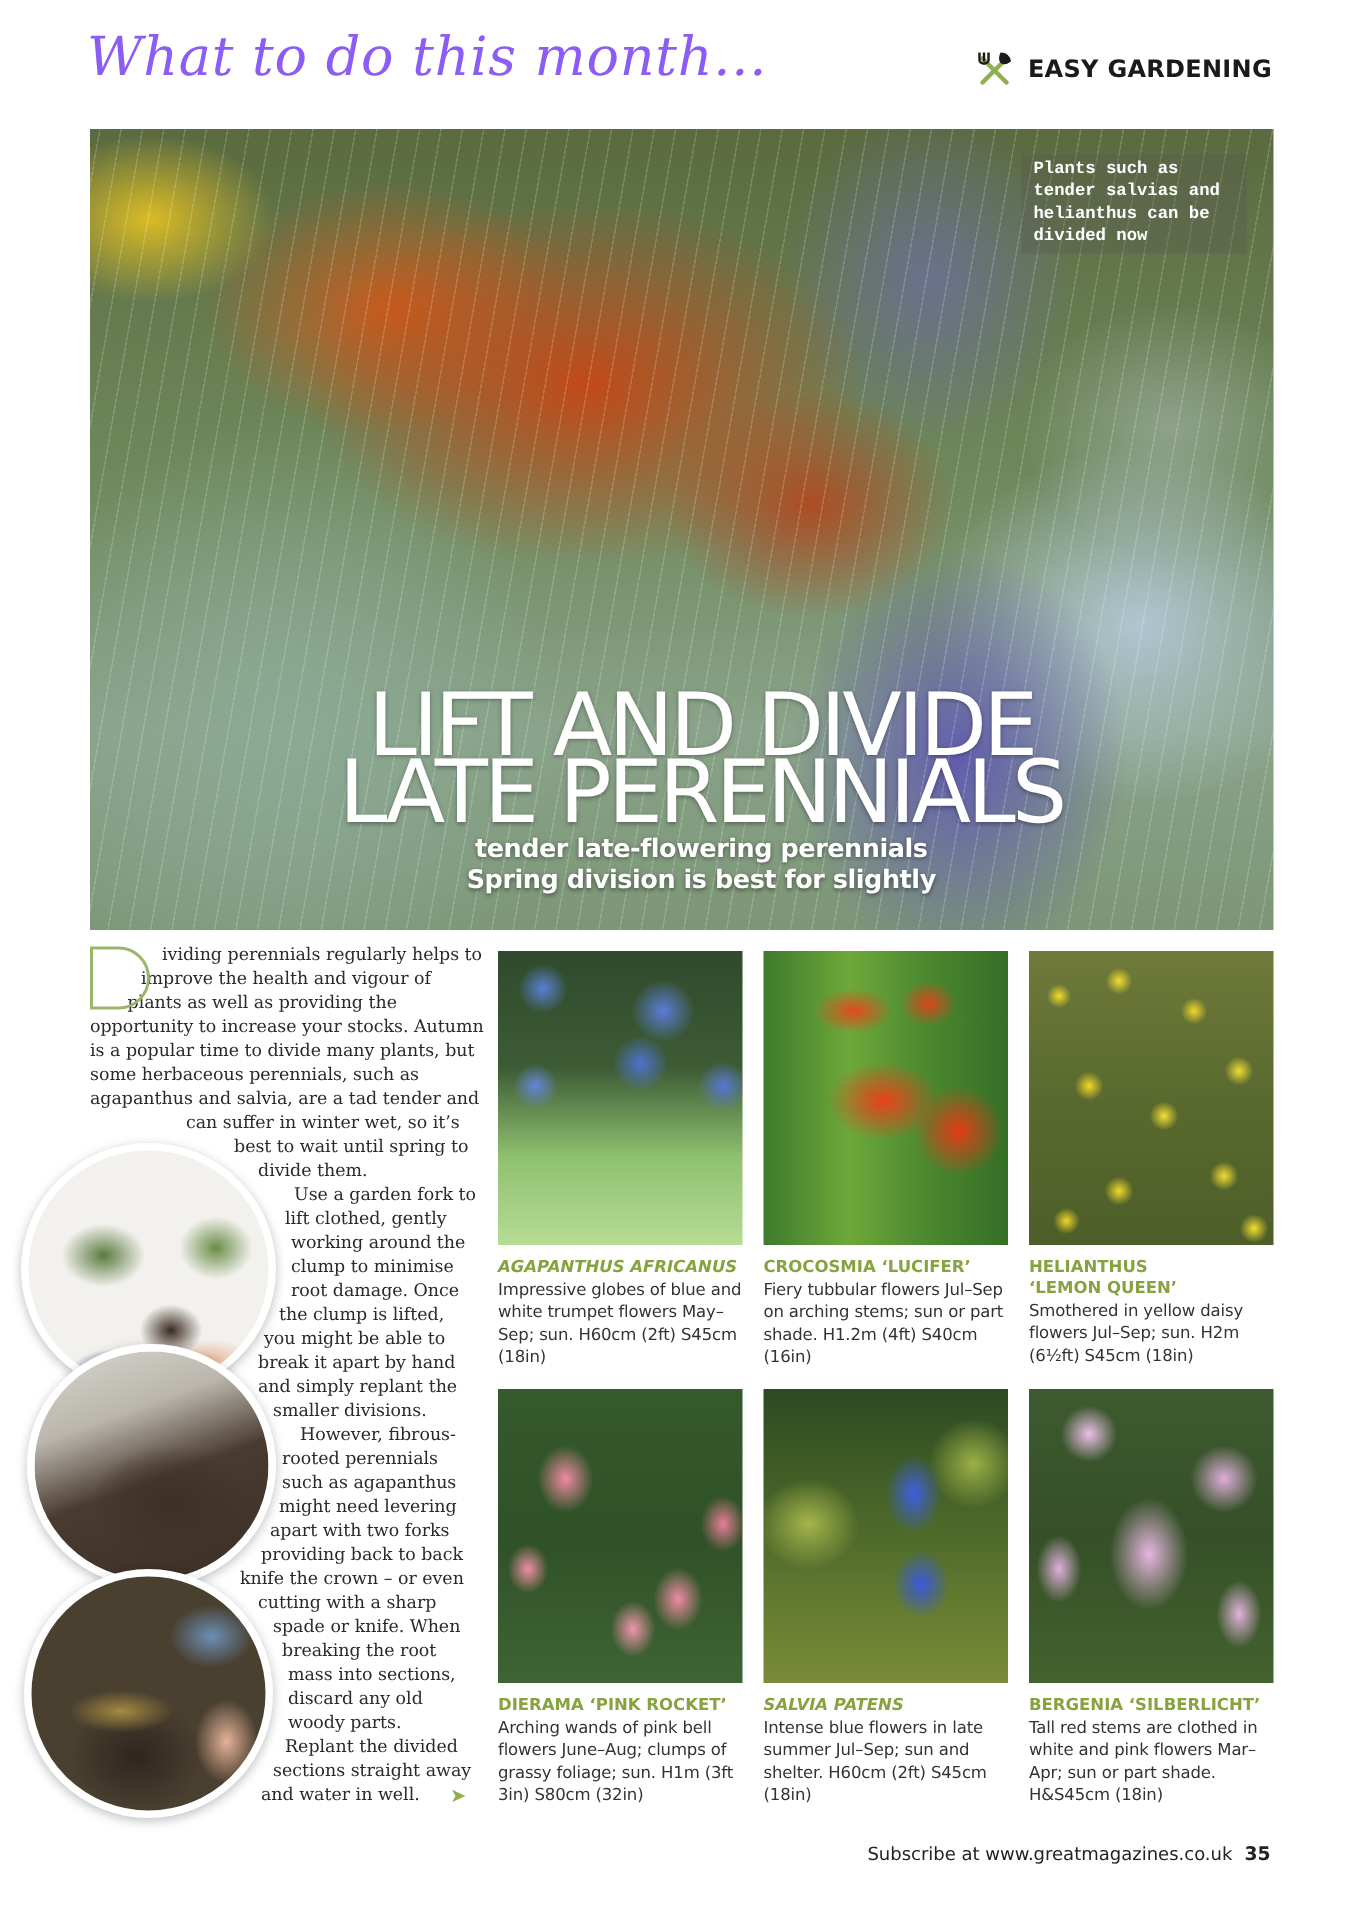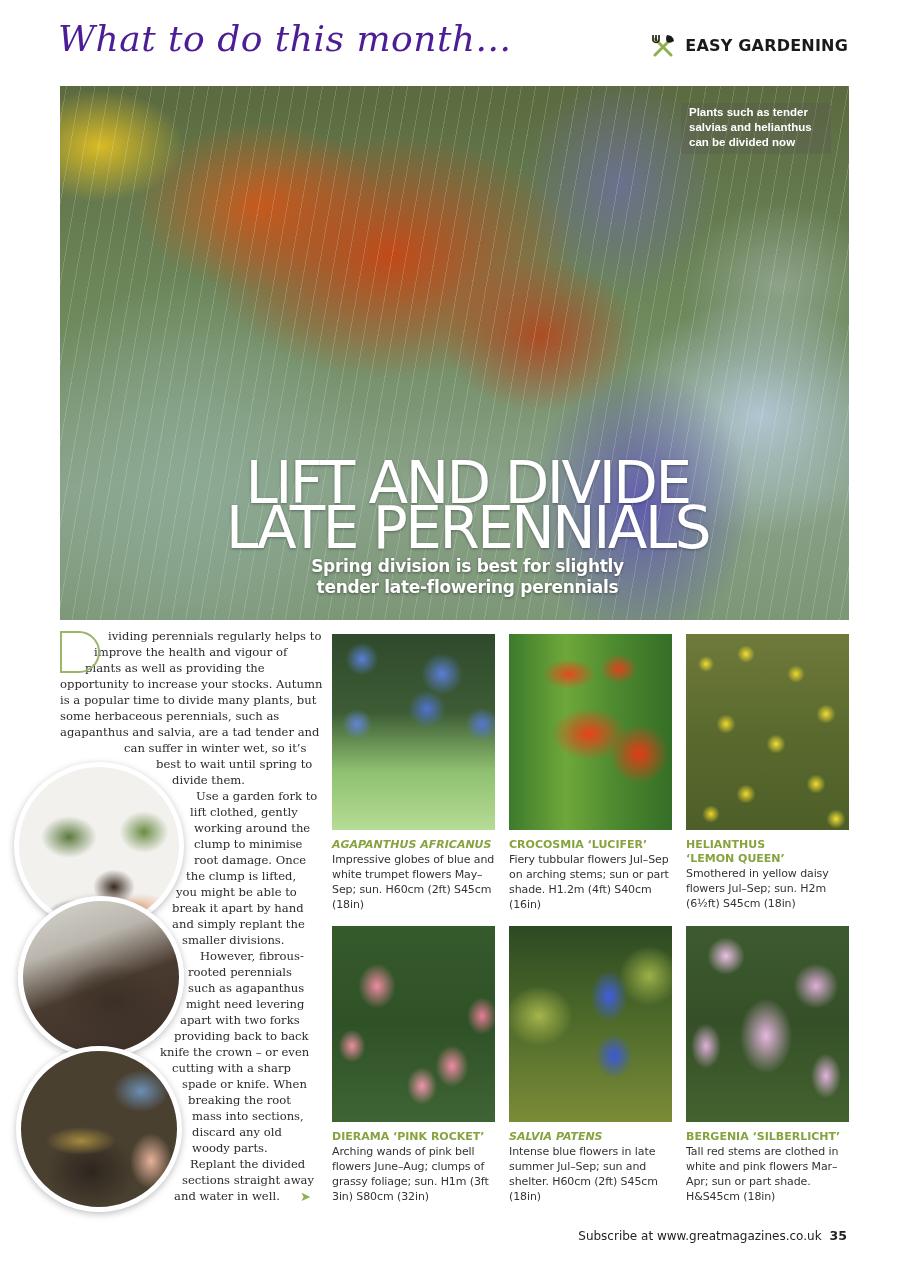--- a/index.html
+++ b/index.html
@@ -3,21 +3,21 @@
 <meta charset="utf-8">
 <style>
   * { box-sizing: border-box; margin: 0; padding: 0; }
   html, body { width: 905px; height: 1280px; background: #ffffff; overflow: hidden; }
   body { position: relative; font-family: "Liberation Sans", sans-serif; color: #2b2b2b; }
 
   
   .kicker {
     position: absolute; left: 58px; top: 18px;
     font-family: "DejaVu Serif", serif; font-style: italic;
-    font-size: 36px; color: #4c1d95; letter-spacing: 0.5px;
+    font-size: 36px; color: #8b5cf6; letter-spacing: 0.5px;
     font-weight: normal;
   }
   .section-tag {
     position: absolute; right: 57px; top: 33px;
     display: flex; align-items: center; gap: 8px;
   }
   .section-tag .label {
     font-family: "DejaVu Sans", sans-serif; font-size: 16px; font-weight: bold;
     color: #1a1a1a; letter-spacing: 0.2px;
   }
@@ -39,21 +39,21 @@
       radial-gradient(ellipse 260px 300px at 130px 400px, rgba(140,170,150,0.9), transparent 70%),
       linear-gradient(180deg, #5b6a3f 0%, #6f8a5e 45%, #8aa38a 75%, #7c9676 100%);
   }
   .hero .grass {
     position: absolute; inset: 0;
     background: repeating-linear-gradient(100deg, rgba(220,235,225,0.0) 0 6px, rgba(210,230,220,0.18) 6px 7px, rgba(0,0,0,0) 7px 14px);
     mix-blend-mode: screen;
   }
   .hero-caption {
     position: absolute; right: 18px; top: 17px; width: 150px;
-    font-family: Liberation Sans, sans-serif; font-weight: bold; font-size: 11.5px;
+    font-family: Liberation Mono, monospace; font-weight: bold; font-size: 11.5px;
     line-height: 15px; color: #ffffff; background: rgba(90,90,80,0.35);
     padding: 2px 10px 4px 8px;
     margin-left: 44px;
   }
   .hero-title {
     position: absolute; left: 0; right: 0; top: 375px; text-align: center;
     font-family: "DejaVu Sans", sans-serif; font-weight: normal;
     font-size: 58px; line-height: 45px; color: #ffffff; letter-spacing: -2.5px;
     text-shadow: 0 1px 3px rgba(0,0,0,0.35);
     padding-left: 26px;
@@ -210,22 +210,22 @@
 </div>
 
 <div class="hero">
   <div class="grass"></div>
   <div class="hero-caption">Plants such as tender salvias and helianthus can be divided now</div>
   <div class="hero-title">
     <div>LIFT AND DIVIDE</div>
     <div>LATE PERENNIALS</div>
   </div>
   <div class="hero-sub">
+    <div>tender late-flowering perennials</div>
     <div>Spring division is best for slightly</div>
-    <div>tender late-flowering perennials</div>
   </div>
 </div>
 
 <div class="circle c1"></div>
 <div class="circle c2"></div>
 <div class="circle c3"></div>
 
 <div class="body-text">
   <div class="dropcap"></div>
   <span class="line" style="padding-left:48px">ividing perennials regularly helps to</span>

